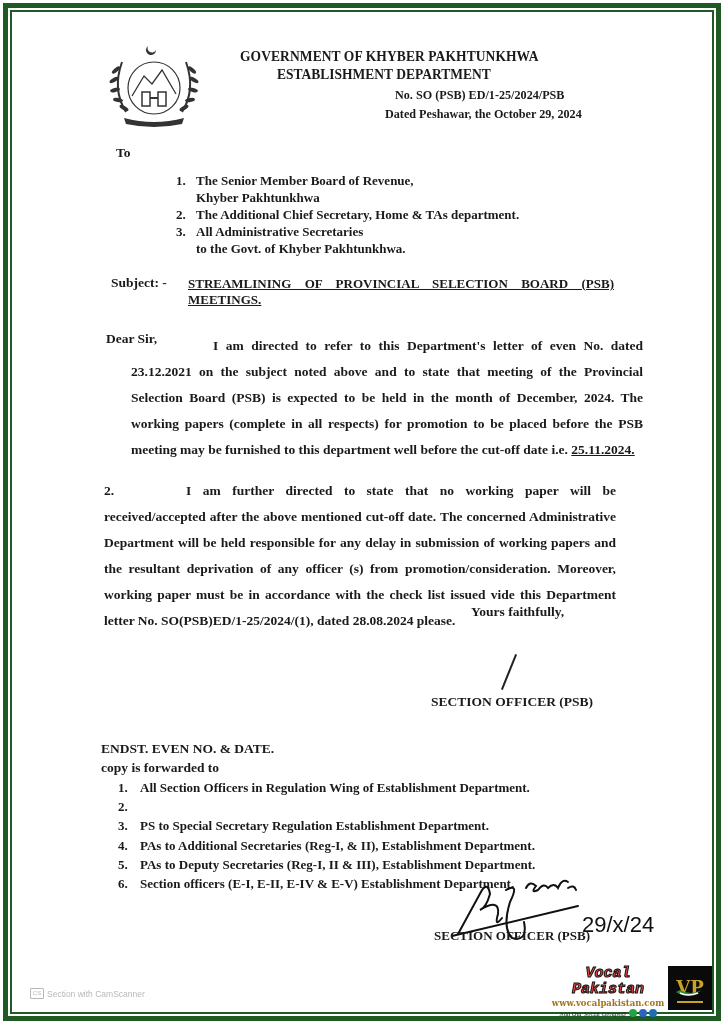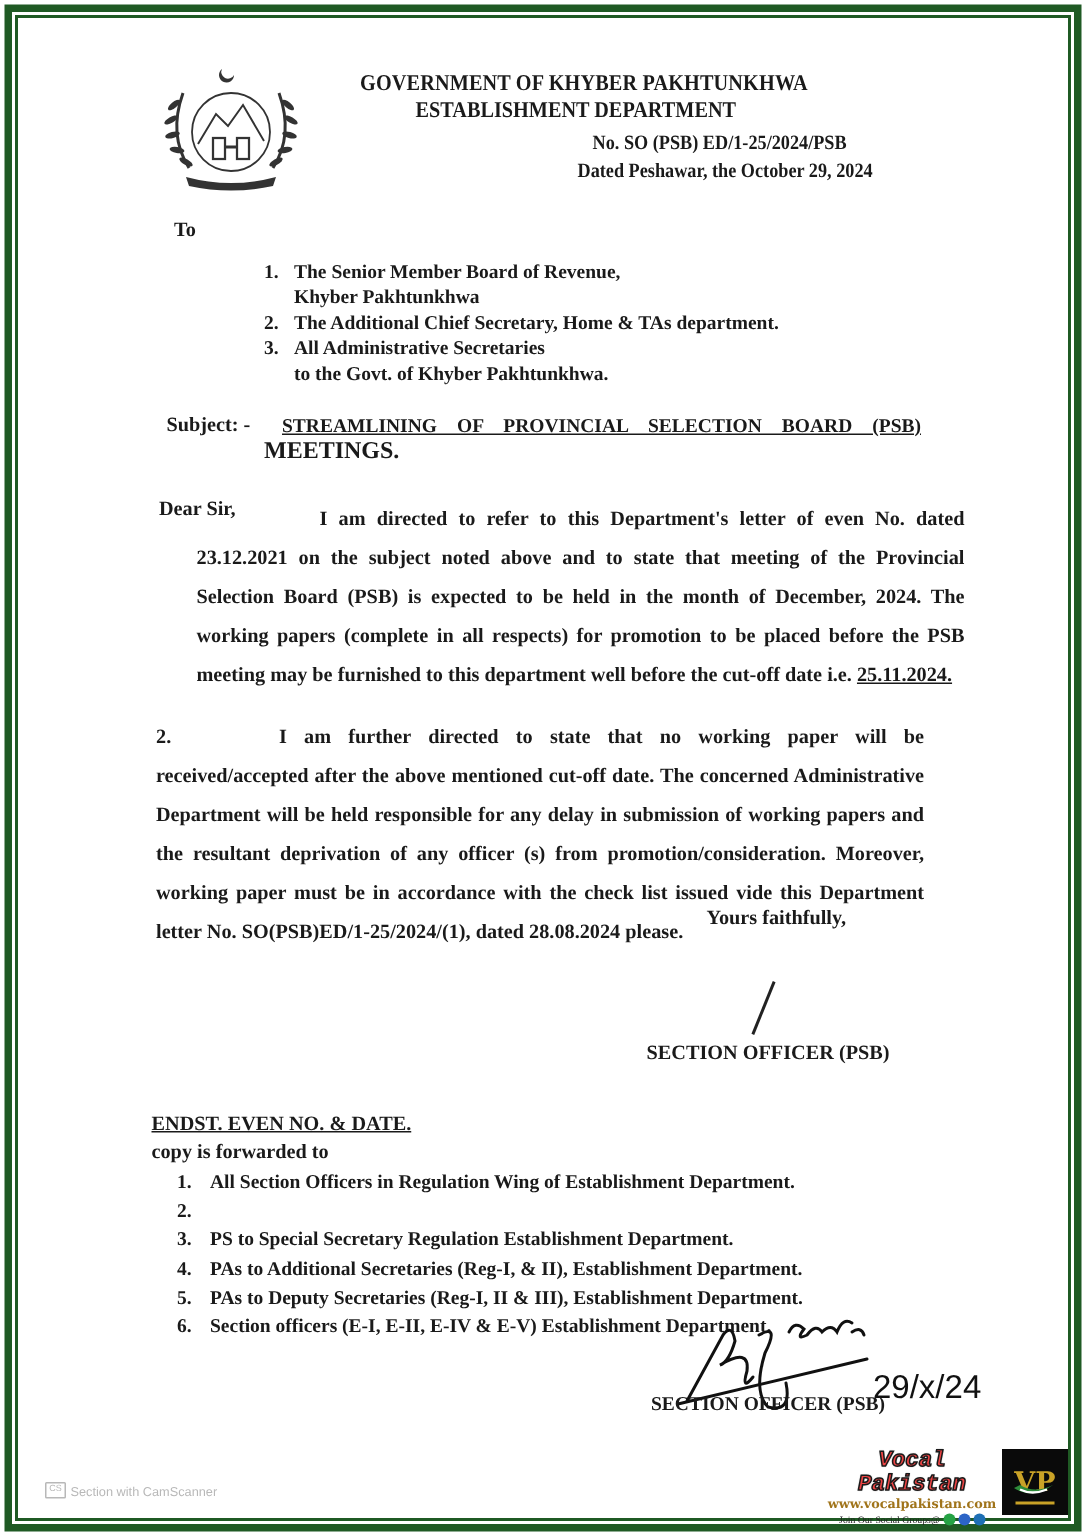--- a/index.html
+++ b/index.html
@@ -16,34 +16,34 @@
   .hdr2 { position:absolute; left:277px; top:66px; font-size:15px; font-weight:bold; transform:scaleX(0.9); transform-origin:left; }
   .refno { position:absolute; left:395px; top:87px; font-size:13.5px; font-weight:bold; transform:scaleX(0.9); transform-origin:left; }
   .dated { position:absolute; left:385px; top:106px; font-size:13.5px; font-weight:bold; transform:scaleX(0.9); transform-origin:left; }
 
   .to { position:absolute; left:116px; top:145px; font-size:13.5px; font-weight:bold; }
   .addr { position:absolute; left:176px; top:172px; font-size:13px; font-weight:bold; line-height:17px; }
   .addr .item { display:flex; }
   .addr .num { width:20px; }
   .subject-label { position:absolute; left:111px; top:275px; font-size:13.5px; font-weight:bold; }
   .subject { position:absolute; left:188px; top:275px; width:426px; font-size:13px; font-weight:bold; text-decoration:underline; line-height:17px; text-align:justify; text-align-last:justify; }
-  .subject2 { position:absolute; left:176px; top:292px; font-size:16px; font-weight:bold; }
+  .subject2 { position:absolute; left:188px; top:292px; font-size:13px; font-weight:bold; text-decoration:underline; }
 
   .salute { position:absolute; left:106px; top:317px; font-size:13.5px; font-weight:bold;margin-top:14px; }
   .para { position:absolute; left:104px; width:512px; font-size:13.5px; font-weight:bold; line-height:26px; text-align:justify; }
   .p1 { top:333px; text-indent:82px;margin-left:27px; }
   .p2 { top:478px; }
   .p2 .pnum { display:inline-block; width:82px; }
   .u { text-decoration:underline; }
 
   .yours { position:absolute; left:471px; top:604px; font-size:13.5px; font-weight:bold; }
   .slash { position:absolute; left:508px; top:653px; width:2px; height:38px; background:#222; transform:rotate(22deg); }
   .so1 { position:absolute; left:431px; top:694px; font-size:13.5px; font-weight:bold; }
 
-  .endst { position:absolute; left:101px; top:741px; font-size:13.5px; font-weight:bold; text-decoration:underline; }
+  .endst { position:absolute; left:101px; top:741px; font-size:13.5px; font-weight:bold; }
   .copy { position:absolute; left:101px; top:760px; font-size:13.5px; font-weight:bold; }
   .cclist { position:absolute; left:118px; top:778px; font-size:13px; font-weight:bold; line-height:19.2px; }
   .cclist .item { display:flex; }
   .cclist .num { width:22px; }
 
   .sig { position:absolute; left:450px; top:868px; width:250px; height:80px; }
   .so2 { position:absolute; left:434px; top:928px; font-size:13px; font-weight:bold; }
 
   .cs { position:absolute; left:30px; top:988px; font-family:"Liberation Sans", sans-serif; font-size:8.5px; color:#b8b8b8; display:flex; align-items:center; gap:3px; }
   .cs-icon { width:12px; height:9px; border:1px solid #b8b8b8; font-size:6px; line-height:9px; text-align:center; color:#b8b8b8; border-radius:1px; }

